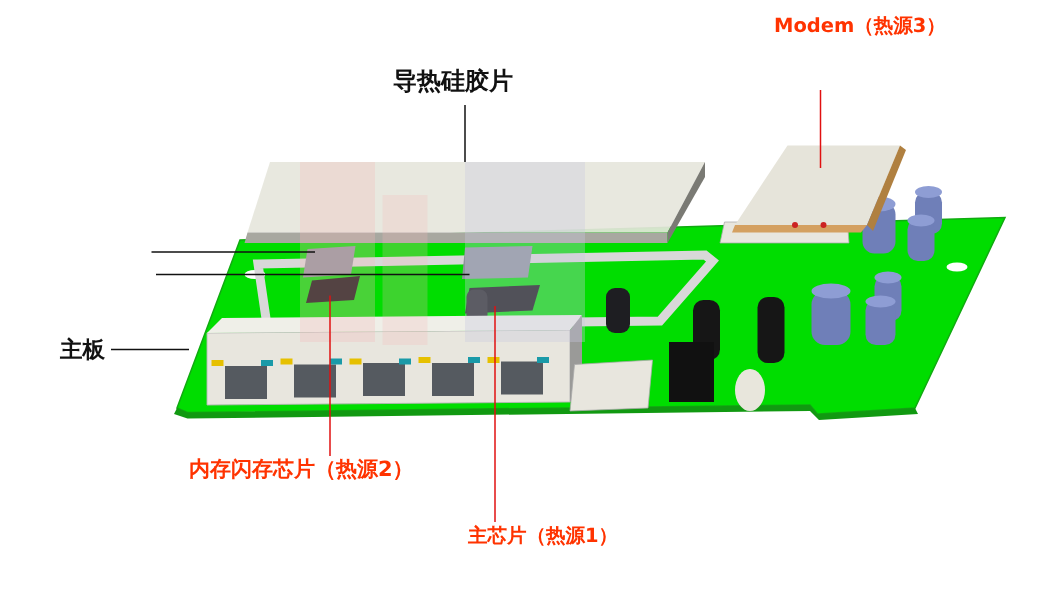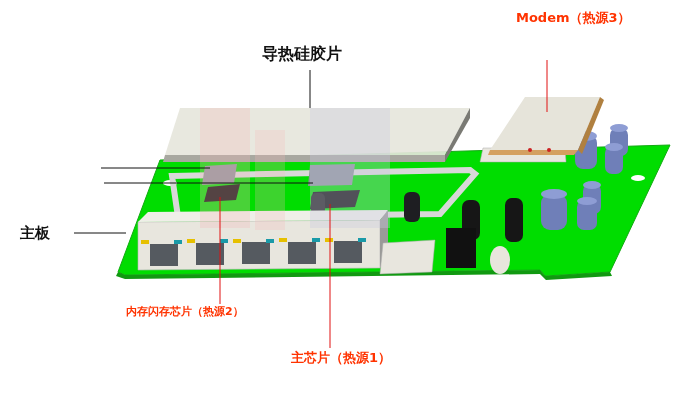--- a/index.html
+++ b/index.html
@@ -113,26 +113,26 @@
       <line x1="220" y1="197" x2="220" y2="304" stroke="#e01010" stroke-width="1"></line>
       <line x1="330" y1="204" x2="330" y2="348" stroke="#e01010" stroke-width="1"></line>
     </g>
   </svg>
 
   <div class="lbl black" style="left:262px; top:44px; font-size:16px;">导热硅胶片</div>
 
   <div class="lbl black" style="left:14px; top:163px; font-size:14px;">
   </div>
 
-  <div class="lbl black" style="left:20px; top:224px; font-size:15px;">主板</div>
+  <div class="lbl black" style="left:40px; top:224px; font-size:15px;">主板</div>
 
   <div class="lbl red" style="left:516px; top:10px; font-size:13px;text-align:right;">
     <span class="l2">Modem（热源3）</span>
   </div>
 
-  <div class="lbl red" style="left:126px; top:305px; font-size:11px;">
+  <div class="lbl red" style="left:126px; top:305px; font-size:14px;">
     <span class="l2">内存闪存芯片（热源2）</span>
   </div>
 
-  <div class="lbl red" style="left:291px; top:350px; font-size:13px;">
+  <div class="lbl red" style="left:312px; top:350px; font-size:13px;">
     <span class="l2">主芯片（热源1）</span>
   </div>
 </div>
 
 </body></html>

